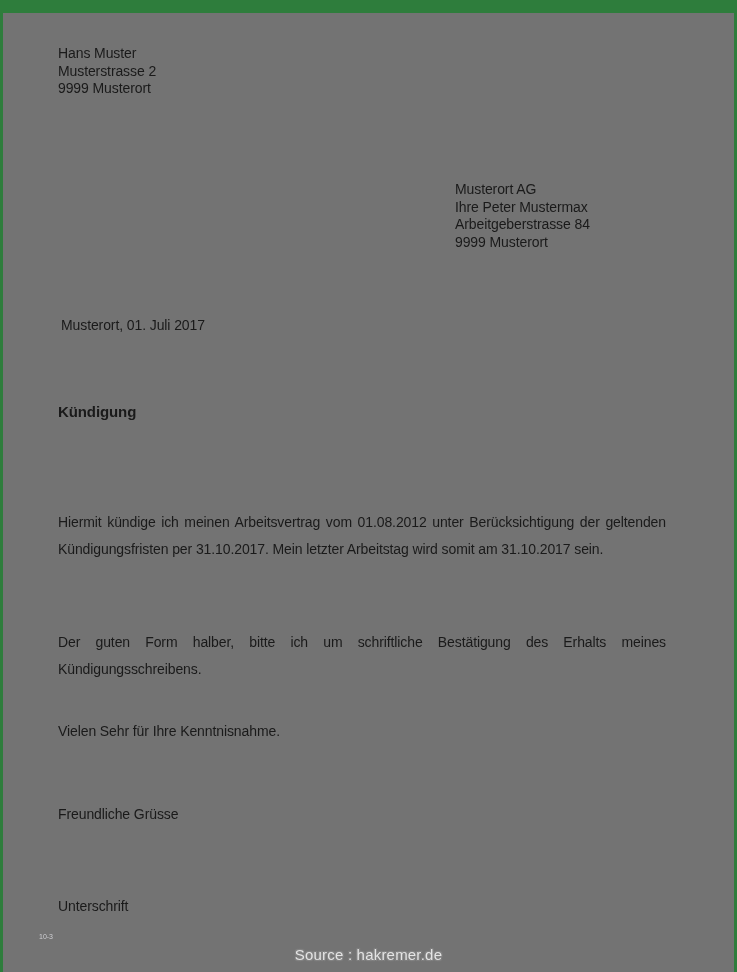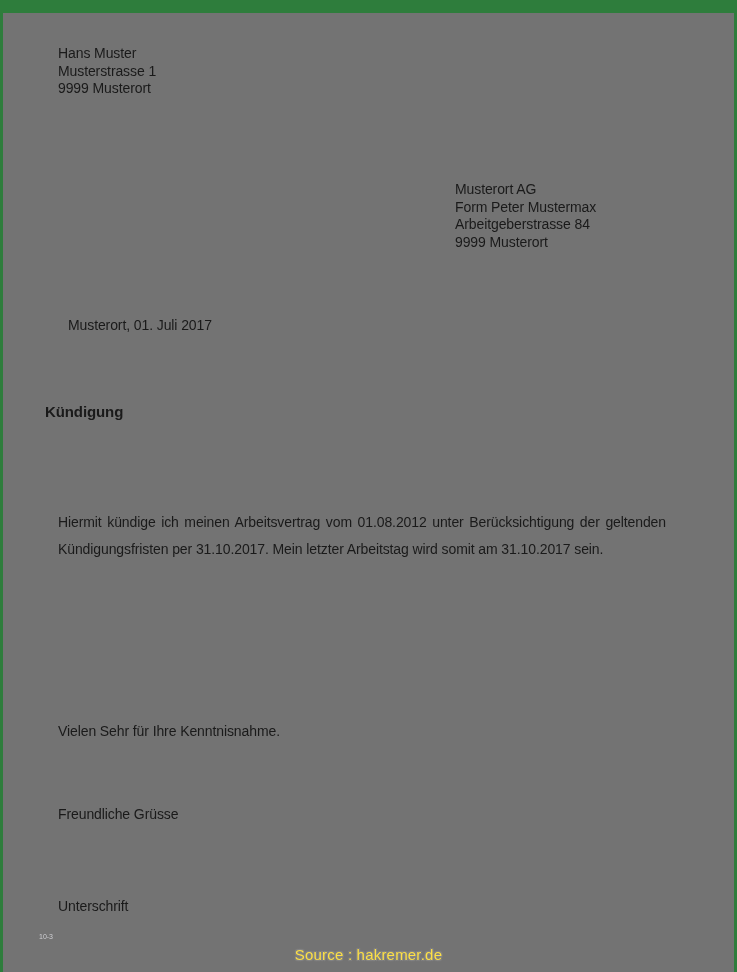--- a/index.html
+++ b/index.html
@@ -27,23 +27,23 @@
     .line {
       position: absolute;
       font-size: 14px;
       line-height: 17px;
       white-space: nowrap;
       letter-spacing: -0.1px;
     }
     .sender { left: 55px; top: 32px; }
     .sender div, .recipient div { height: 17.5px; }
     .recipient { left: 452px; top: 168px; }
-    .place-date { left: 65px; top: 304px; }
+    .place-date { left: 58px; top: 304px; }
     .subject {
-      left: 42px; top: 390px;
+      left: 55px; top: 390px;
       font-size: 15px;
       font-weight: bold;
     }
     .salutation { left: 55px; top: 451px; }
     .para {
       position: absolute;
       left: 55px;
       width: 608px;
       font-size: 14px;
       line-height: 27px;
@@ -61,50 +61,51 @@
       left: 36px; top: 920px;
       font-size: 7px;
       color: #cfcfd3;
     }
     .source {
       position: absolute;
       left: 0; right: 0;
       top: 946px;
       text-align: center;
       font-size: 15px;
-      color: #fde047;
+      color: #e5e5e5;
       text-shadow: 0 0 1px #777, 1px 1px 1px #888, -1px -1px 1px #888, 1px -1px 1px #888, -1px 1px 1px #888;
       letter-spacing: 0.2px;
     }
   </style>
 </head>
 <body>
 
 <div class="page">
 
   <div class="line sender">
     <div>Hans Muster</div>
-    <div>Musterstrasse 1</div>
+    <div>Musterstrasse 2</div>
     <div>9999 Musterort</div>
   </div>
 
   <div class="line recipient">
     <div>Musterort AG</div>
-    <div>Form Peter Mustermax</div>
+    <div>Ihre Peter Mustermax</div>
     <div>Arbeitgeberstrasse 84</div>
     <div>9999 Musterort</div>
   </div>
 
   <div class="line place-date">Musterort, 01. Juli 2017</div>
 
   <div class="line subject">Kündigung</div>
 
 
   <div class="para para1">Hiermit kündige ich meinen Arbeitsvertrag vom 01.08.2012 unter Berücksichtigung der geltenden Kündigungsfristen per 31.10.2017. Mein letzter Arbeitstag wird somit am 31.10.2017 sein.</div>
 
+  <div class="para para2">Der guten Form halber, bitte ich um schriftliche Bestätigung des Erhalts meines Kündigungsschreibens.</div>
 
   <div class="line thanks">Vielen Sehr für Ihre Kenntnisnahme.</div>
 
   <div class="line closing">Freundliche Grüsse</div>
 
   <div class="line signature">Unterschrift</div>
 
   <div class="page-mark">10-3</div>
 </div>
 

